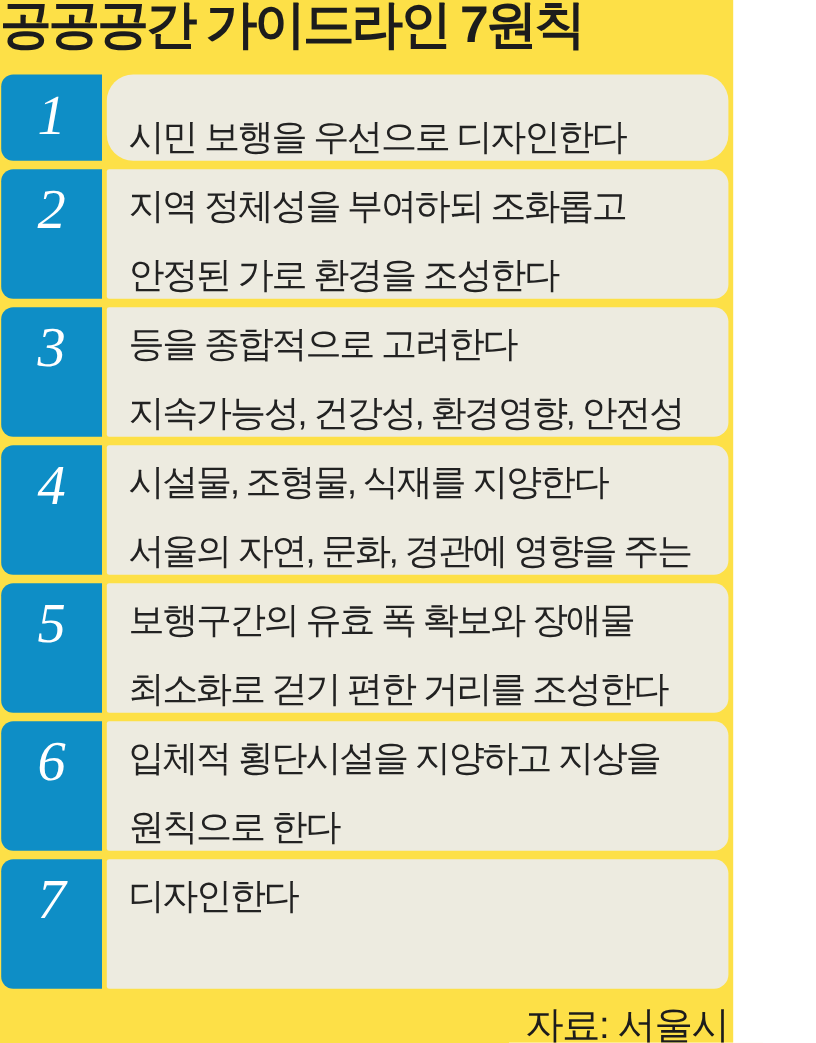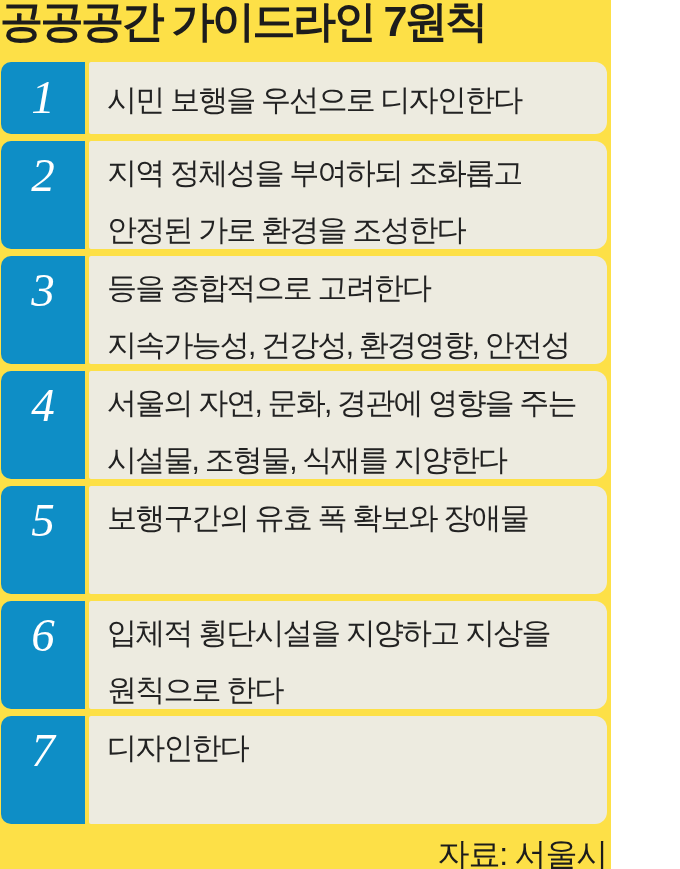--- a/index.html
+++ b/index.html
@@ -66,22 +66,23 @@
     flex: 1;
     background: var(--card-beige, #edebe0);
     border-radius: 2px 12px 12px 2px;
     padding: 13px 10px 0 18px;
     box-sizing: border-box;
     display: flex;
     flex-direction: column;
     justify-content: space-between;
   }
   .row--single .card {
-    justify-content: center;
+    justify-content: flex-end;
     padding-top: 4px;
+    border-radius: 22px;
   }
   .line {
     display: block;
     font-size: 30px;
     line-height: 38px;
     letter-spacing: -1.8px;
     color: var(--text-color, #222222);
     white-space: nowrap;
   }
   .source {
@@ -127,31 +128,32 @@
       <span class="line l2">등을 종합적으로 고려한다</span>
       <span class="line l1">지속가능성, 건강성, 환경영향, 안전성</span>
     </div>
   </article>
 
   <article class="row">
     <div class="badge">
       <span class="num">4</span>
     </div>
     <div class="card">
+      <span class="line l2">시설물, 조형물, 식재를 지양한다</span>
       <span class="line l1">서울의 자연, 문화, 경관에 영향을 주는</span>
-      <span class="line l2">시설물, 조형물, 식재를 지양한다</span>
     </div>
   </article>
 
   <article class="row">
     <div class="badge">
       <span class="num">5</span>
     </div>
     <div class="card">
       <span class="line l1">보행구간의 유효 폭 확보와 장애물</span>
+      <span class="line l2">최소화로 걷기 편한 거리를 조성한다</span>
     </div>
   </article>
 
   <article class="row">
     <div class="badge">
       <span class="num">6</span>
     </div>
     <div class="card">
       <span class="line l1">입체적 횡단시설을 지양하고 지상을</span>
       <span class="line l2">원칙으로 한다</span>

